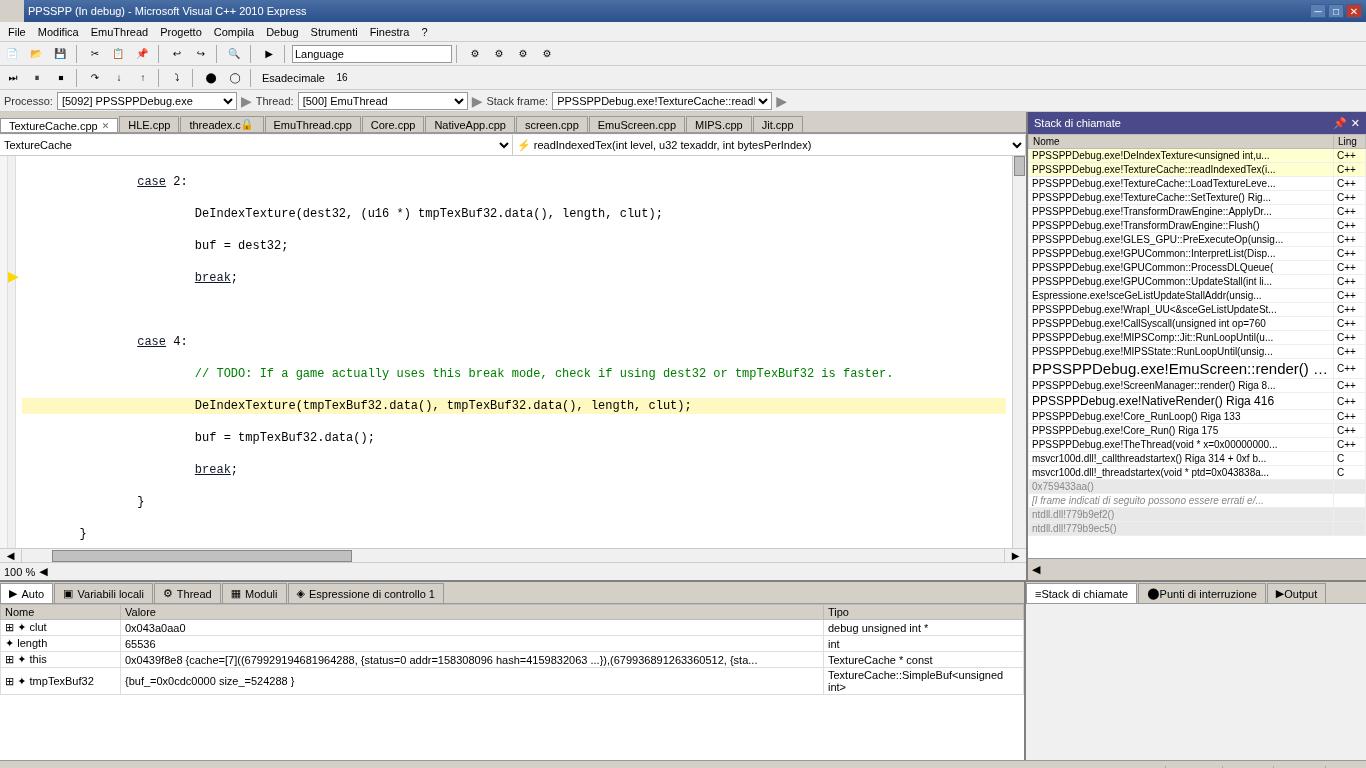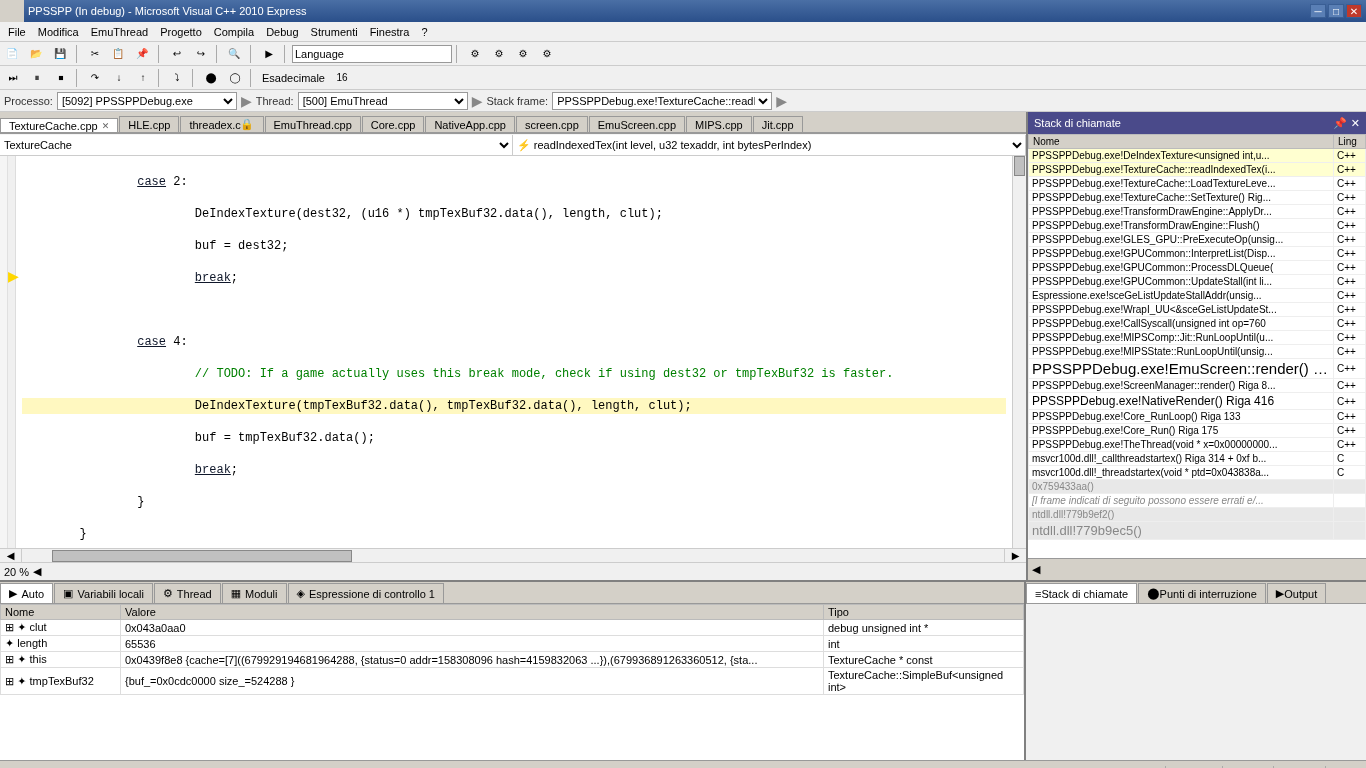--- a/index.html
+++ b/index.html
@@ -258,21 +258,21 @@
 
     <div style="height:14px; background:#f0f0f0; border-top:1px solid #ccc; display:flex;">
       <div style="width:22px; text-align:center; font-size:10px; cursor:pointer; border-right:1px solid #ccc; line-height:14px;">◀</div>
       <div style="flex:1; background:#f0f0f0;">
         <div style="width:300px; height:12px; background:#c0c0c0; border:1px solid #888; margin-top:1px; margin-left:30px;"></div>
       </div>
       <div style="width:22px; text-align:center; font-size:10px; cursor:pointer; border-left:1px solid #ccc; line-height:14px;">▶</div>
     </div>
 
     <div id="editor-status">
-      <span>20 %</span>
+      <span>100 %</span>
       <span style="cursor:pointer;">◀</span>
       <div style="flex:1;"></div>
     </div>
 
   </div>
 
   <div id="right-panel">
     <div id="call-stack-header">
       <span>Stack di chiamate</span>
       <div style="display:flex; gap:4px;">
@@ -387,21 +387,21 @@
             </tr>
             <tr class="cs-row-italic">
               <td style="max-width: 280px; overflow: hidden; text-overflow: ellipsis; font-size: 10px;">[I frame indicati di seguito possono essere errati e/...</td>
               <td style="width: 32px; font-size: 10px;"></td>
             </tr>
             <tr class="cs-row-gray">
               <td style="max-width: 280px; overflow: hidden; text-overflow: ellipsis; font-size: 10px;">ntdll.dll!779b9ef2()</td>
               <td style="width: 32px; font-size: 10px;"></td>
             </tr>
             <tr class="cs-row-gray">
-              <td style="max-width: 280px; overflow: hidden; text-overflow: ellipsis; font-size: 13px;">ntdll.dll!779b9ec5()</td>
+              <td style="max-width: 280px; overflow: hidden; text-overflow: ellipsis; font-size: 10px;">ntdll.dll!779b9ec5()</td>
               <td style="width: 32px; font-size: 10px;"></td>
             </tr>
           </tbody>
       </table>
     </div>
     <div id="call-stack-bottom">
       <span style="cursor:pointer; margin-right:8px;">◀</span>
     </div>
   </div>
 

